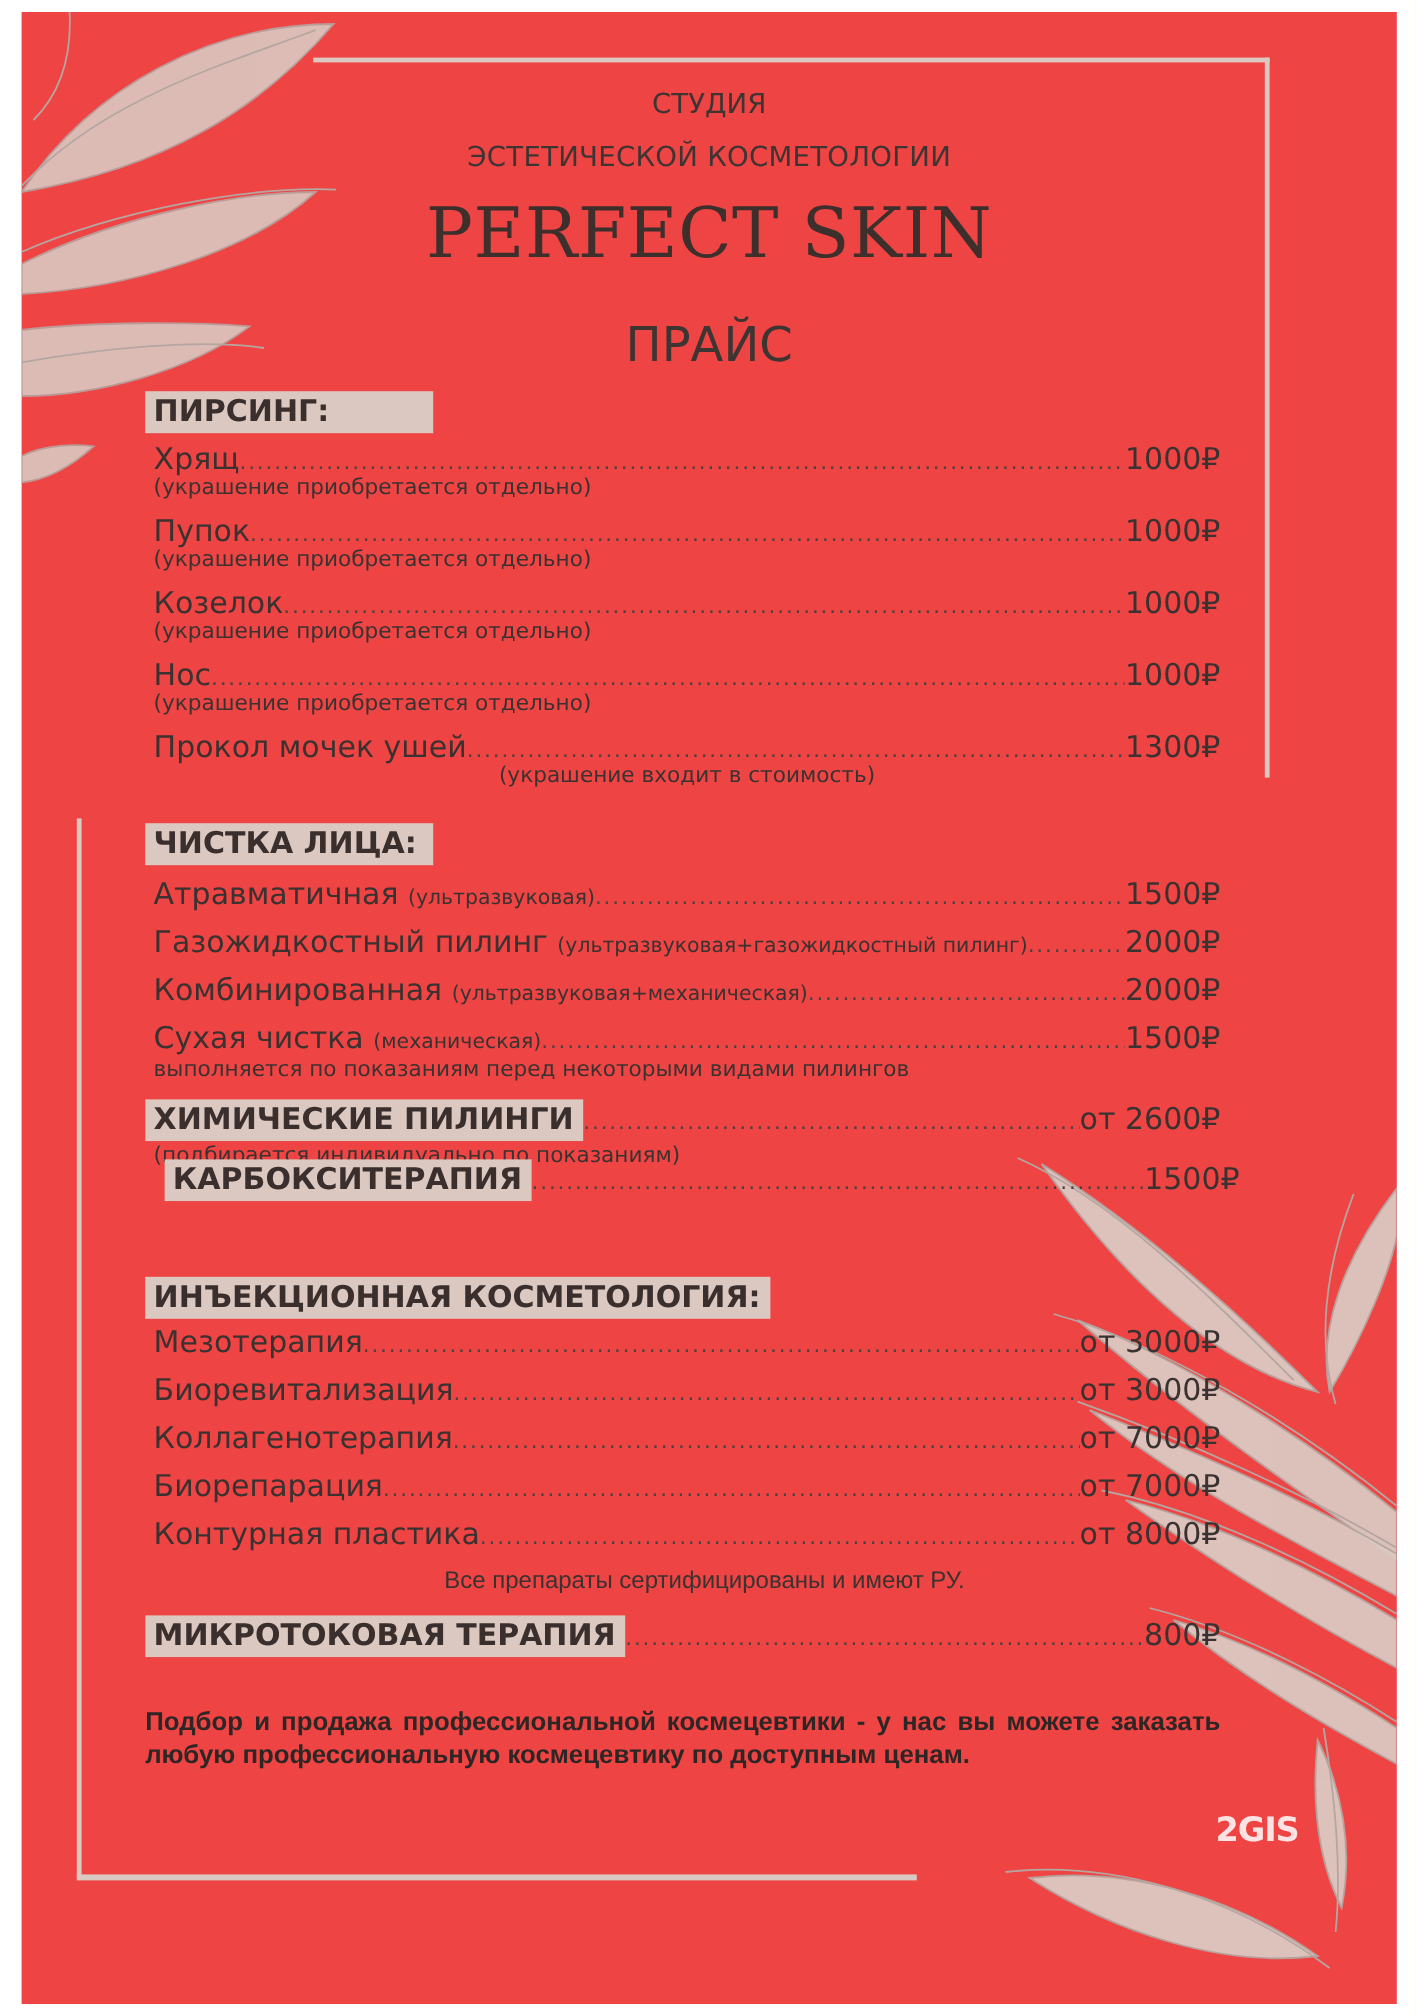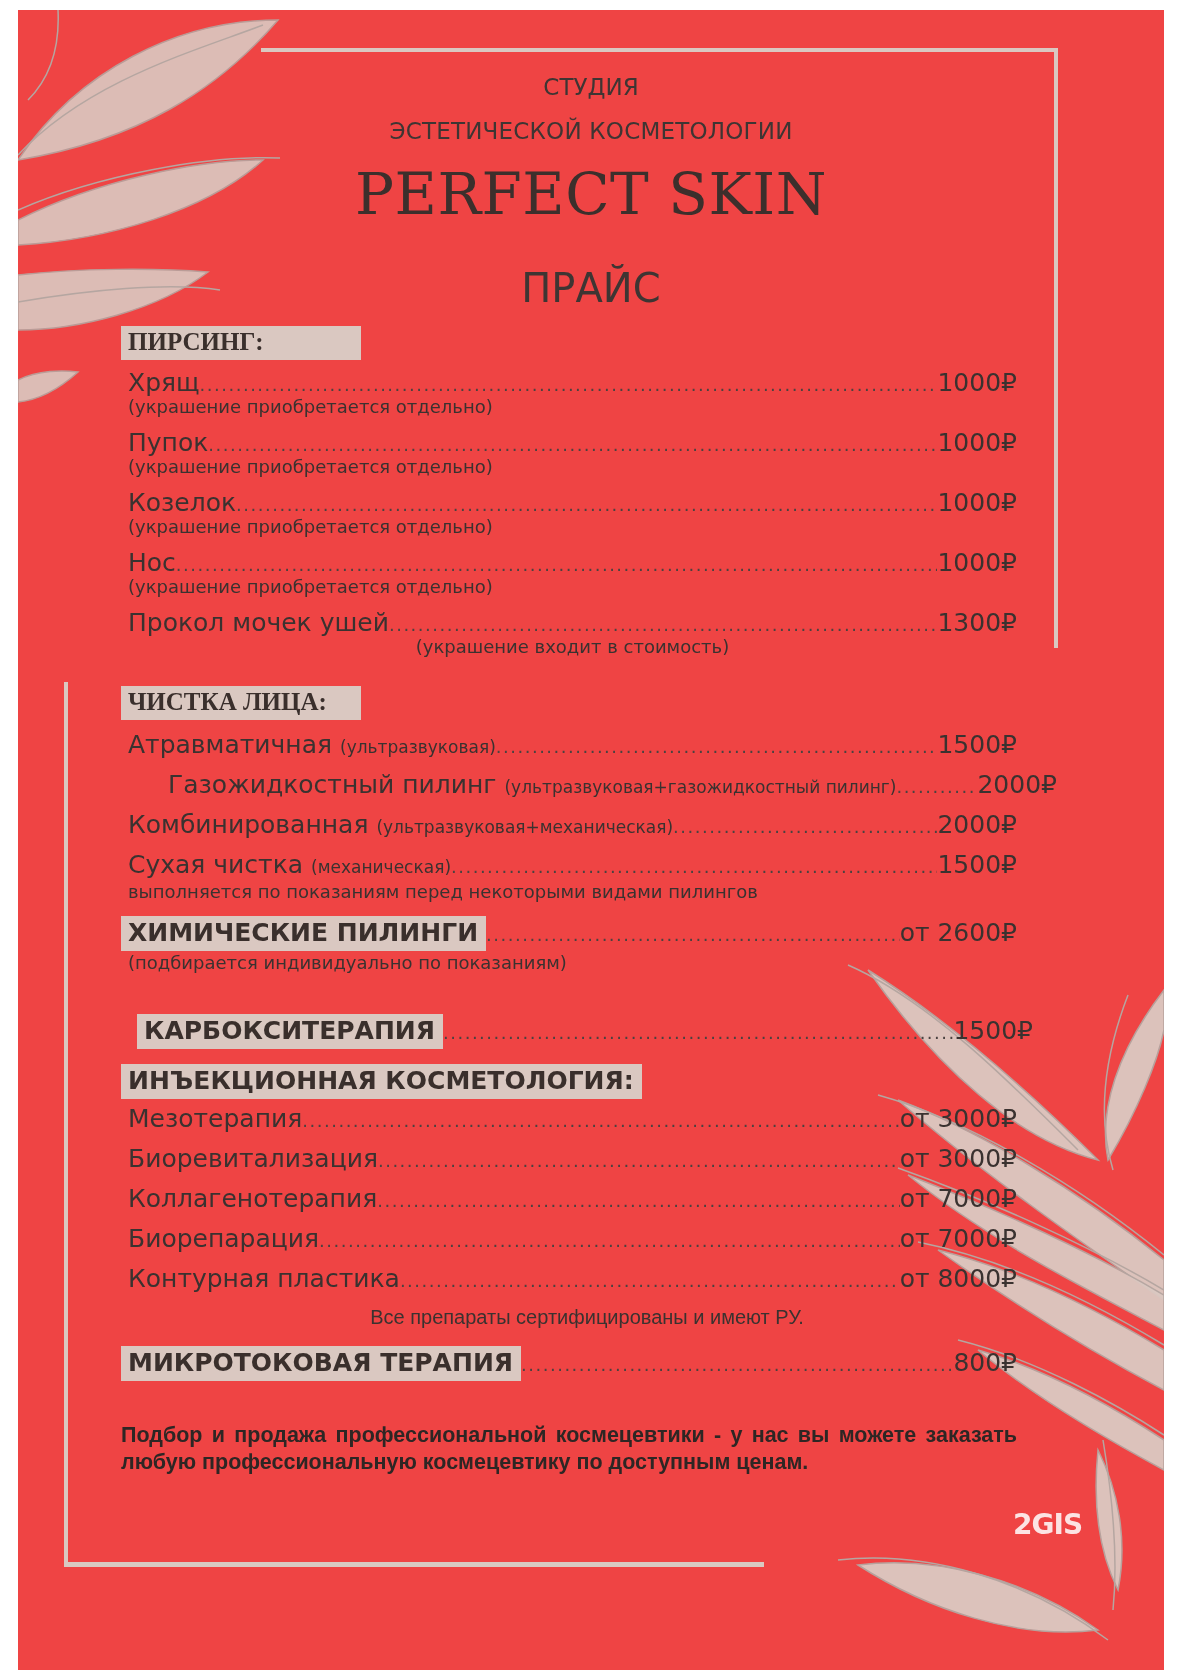--- a/index.html
+++ b/index.html
@@ -16,21 +16,21 @@
 
     .content { position: absolute; left: 0; top: 0; width: 1146px; height: 1660px; color: #3a3230; }
     .studio { position: absolute; left: 0; width: 1146px; text-align: center; font-family: "DejaVu Sans", sans-serif; color: #3e3533; }
     .studio.l1 { top: 64px; font-size: 23px; }
     .studio.l2 { top: 108px; font-size: 23px; letter-spacing: 0.2px; }
     .brand { position: absolute; left: 0; top: 150px; width: 1146px; text-align: center; font-family: "DejaVu Serif", serif; font-size: 58px; color: #3c2f2c; letter-spacing: 0.5px; }
     .price-title { position: absolute; left: 0; top: 255px; width: 1146px; text-align: center; font-family: "DejaVu Sans", sans-serif; font-size: 40px; color: #3e3533; }
 
     .sec { position: absolute; left: 103px; width: 896px; font-family: "DejaVu Sans", sans-serif; }
     .sec-head { display: inline-block; background: #dac8c1; font-weight: bold; font-size: 25px; padding: 2px 8px 4px 7px; color: #3a2f2c; }
-    .sec-head.wide { width: 240px; font-family: Liberation Serif, serif; }
+    .sec-head.wide { width: 240px; }
 
     .row { position: relative; display: flex; align-items: baseline; width: 896px; white-space: nowrap; overflow: hidden; font-family: "DejaVu Sans", sans-serif; color: #3a3230; }
     .row .name { font-size: 25px; flex: none; padding-left: 7px; }
     .row .name .small { font-size: 17px; }
     .row .dots { flex: 1 1 auto; overflow: hidden; font-size: 18px; letter-spacing: 1.5px; color: #4a4240; }
     .row .dots::after { content: "........................................................................................................................................................................................"; }
     .row .price { flex: none; font-size: 25px; }
     .note { font-family: "DejaVu Sans", sans-serif; font-size: 18px; color: #3a3230; padding-left: 7px; line-height: 20px; }
 
     .row.headrow .name { padding-left: 0; }
@@ -136,21 +136,21 @@
 
     <div class="sec" style="top:676px;">
       <div class="sec-head wide">ЧИСТКА ЛИЦА:</div>
     </div>
     <div class="sec" style="top:720px;">
       <div class="row" style="height:40px;">
           <span class="name"><span>Атравматичная</span> <span class="small">(ультразвуковая)</span></span>
           <span class="dots"></span>
           <span class="price">1500₽</span>
         </div>
-      <div class="row" style="height:40px;margin-left:40px;">
+      <div class="row" style="height:40px;">
           <span class="name"><span>Газожидкостный пилинг</span> <span class="small">(ультразвуковая+газожидкостный пилинг)</span></span>
           <span class="dots"></span>
           <span class="price">2000₽</span>
         </div>
       <div class="row" style="height:40px;">
           <span class="name"><span>Комбинированная</span> <span class="small">(ультразвуковая+механическая)</span></span>
           <span class="dots"></span>
           <span class="price">2000₽</span>
         </div>
       <div>
@@ -165,21 +165,21 @@
 
     <div class="sec" style="top:906px;">
       <div class="row headrow">
           <span class="name"><span class="sec-head">ХИМИЧЕСКИЕ ПИЛИНГИ</span></span>
           <span class="dots"></span>
           <span class="price">от 2600₽</span>
         </div>
       <div class="note" style="margin-top:2px;">(подбирается индивидуально по показаниям)</div>
     </div>
 
-    <div class="sec" style="top:1004px;padding-left:16px;">
+    <div class="sec" style="top:956px;padding-left:16px;">
       <div class="row headrow">
           <span class="name"><span class="sec-head">КАРБОКСИТЕРАПИЯ</span></span>
           <span class="dots"></span>
           <span class="price">1500₽</span>
         </div>
     </div>
 
     <div class="sec" style="top:1054px;">
       <div class="sec-head">ИНЪЕКЦИОННАЯ КОСМЕТОЛОГИЯ:</div>
     </div>

